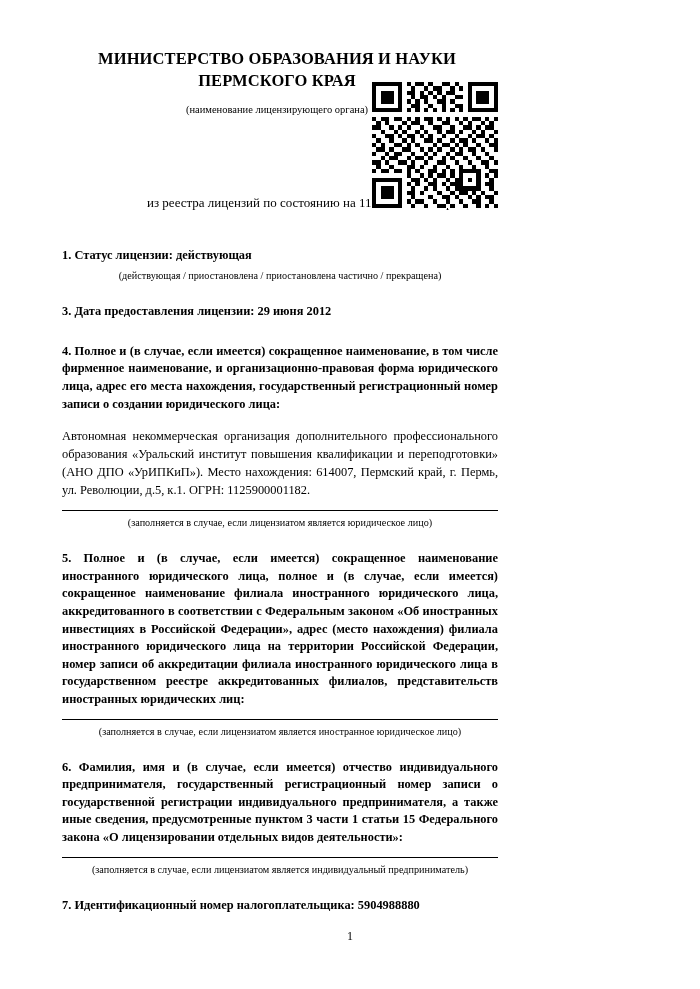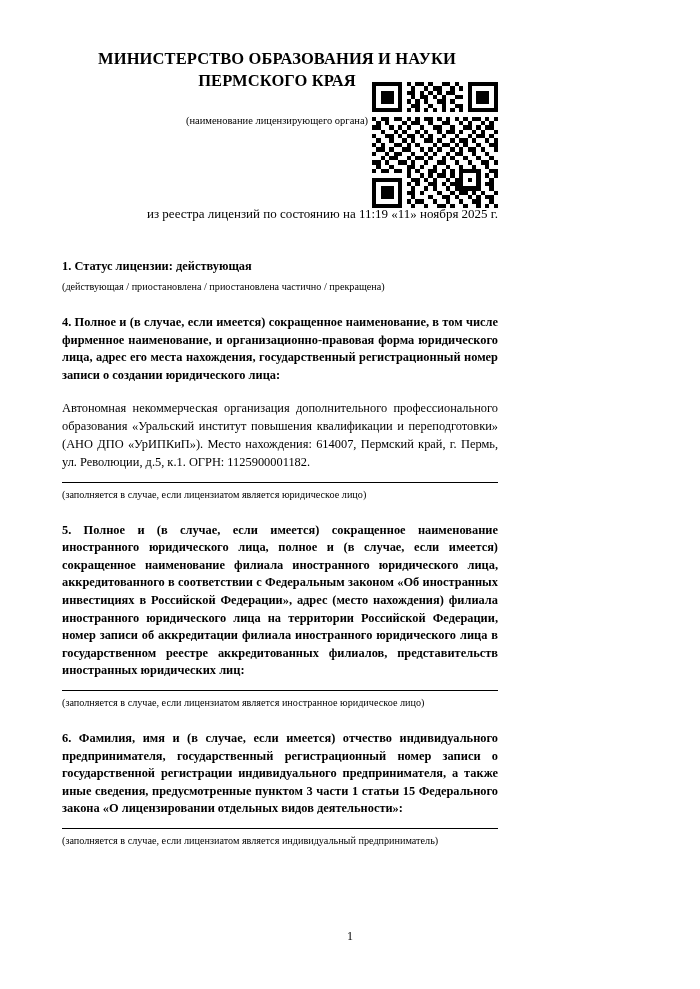--- a/index.html
+++ b/index.html
@@ -38,21 +38,21 @@
     width: 430px;
     margin-left: 0;
   }
   .header-title {
     font-weight: bold;
     font-size: 16.5px;
     line-height: 1.32;
     letter-spacing: 0.1px;
   }
   .header-sub {
-    margin-top: 23px;
+    margin-top: 12px;
     font-size: 10.5px;
     font-style: normal;
   }
 
   .doc-title {
     margin-top: 56px;
     text-align: right;
     font-size: 13px;
     line-height: 1.5;
   }
@@ -63,20 +63,21 @@
   .section {
     margin-top: 22px;
     font-size: 12.4px;
     line-height: 1.42;
     text-align: justify;
     font-weight: bold;
   }
   .section.first { margin-top: 34px; }
   .note {
     margin-top: 6px;
+    text-align: center;
     font-size: 10.2px;
   }
 
   .body-block {
     margin-top: 15px;
     text-align: justify;
     font-size: 12.4px;
     line-height: 1.45;
   }
 
@@ -397,29 +398,31 @@
 
   <div class="doc-title">
     <div>Выписка</div>
     <div class="line2">из реестра лицензий по состоянию на 11:19 «11» ноября 2025 г.</div>
   </div>
 
   <div class="section first">1. Статус лицензии: действующая</div>
   <div class="note">(действующая / приостановлена / приостановлена частично / прекращена)</div>
 
 
+  <div class="section">3. Дата предоставления лицензии: 29 июня 2012</div>
 
   <div class="section">4. Полное и (в случае, если имеется) сокращенное наименование, в том числе фирменное наименование, и организационно-правовая форма юридического лица, адрес его места нахождения, государственный регистрационный номер записи о создании юридического лица:</div>
   <div class="body-block">Автономная некоммерческая организация дополнительного профессионального образования «Уральский институт повышения квалификации и переподготовки» (АНО ДПО «УрИПКиП»). Место нахождения: 614007, Пермский край, г. Пермь, ул. Революции, д.5, к.1. ОГРН: 1125900001182.</div>
   <hr class="rule">
   <div class="note">(заполняется в случае, если лицензиатом является юридическое лицо)</div>
 
   <div class="section">5. Полное и (в случае, если имеется) сокращенное наименование иностранного юридического лица, полное и (в случае, если имеется) сокращенное наименование филиала иностранного юридического лица, аккредитованного в соответствии с Федеральным законом «Об иностранных инвестициях в Российской Федерации», адрес (место нахождения) филиала иностранного юридического лица на территории Российской Федерации, номер записи об аккредитации филиала иностранного юридического лица в государственном реестре аккредитованных филиалов, представительств иностранных юридических лиц:</div>
   <hr class="rule">
   <div class="note">(заполняется в случае, если лицензиатом является иностранное юридическое лицо)</div>
 
   <div class="section">6. Фамилия, имя и (в случае, если имеется) отчество индивидуального предпринимателя, государственный регистрационный номер записи о государственной регистрации индивидуального предпринимателя, а также иные сведения, предусмотренные пунктом 3 части 1 статьи 15 Федерального закона «О лицензировании отдельных видов деятельности»:</div>
   <hr class="rule">
   <div class="note">(заполняется в случае, если лицензиатом является индивидуальный предприниматель)</div>
 
+  <div class="section">7. Идентификационный номер налогоплательщика: 5904988880</div>
 
   <div class="page-number">1</div>
 </div>
 
 </body></html>

